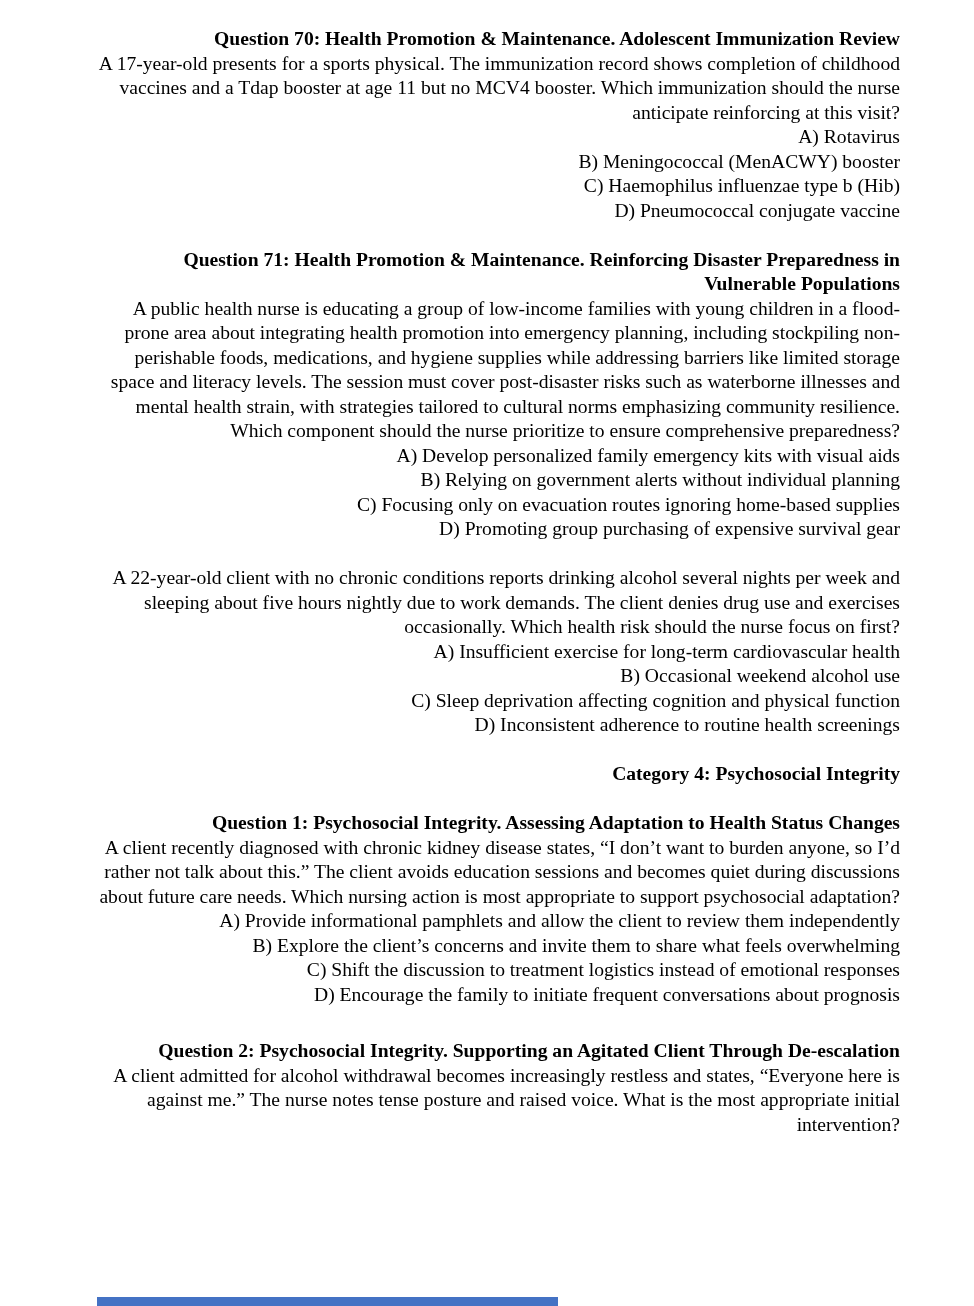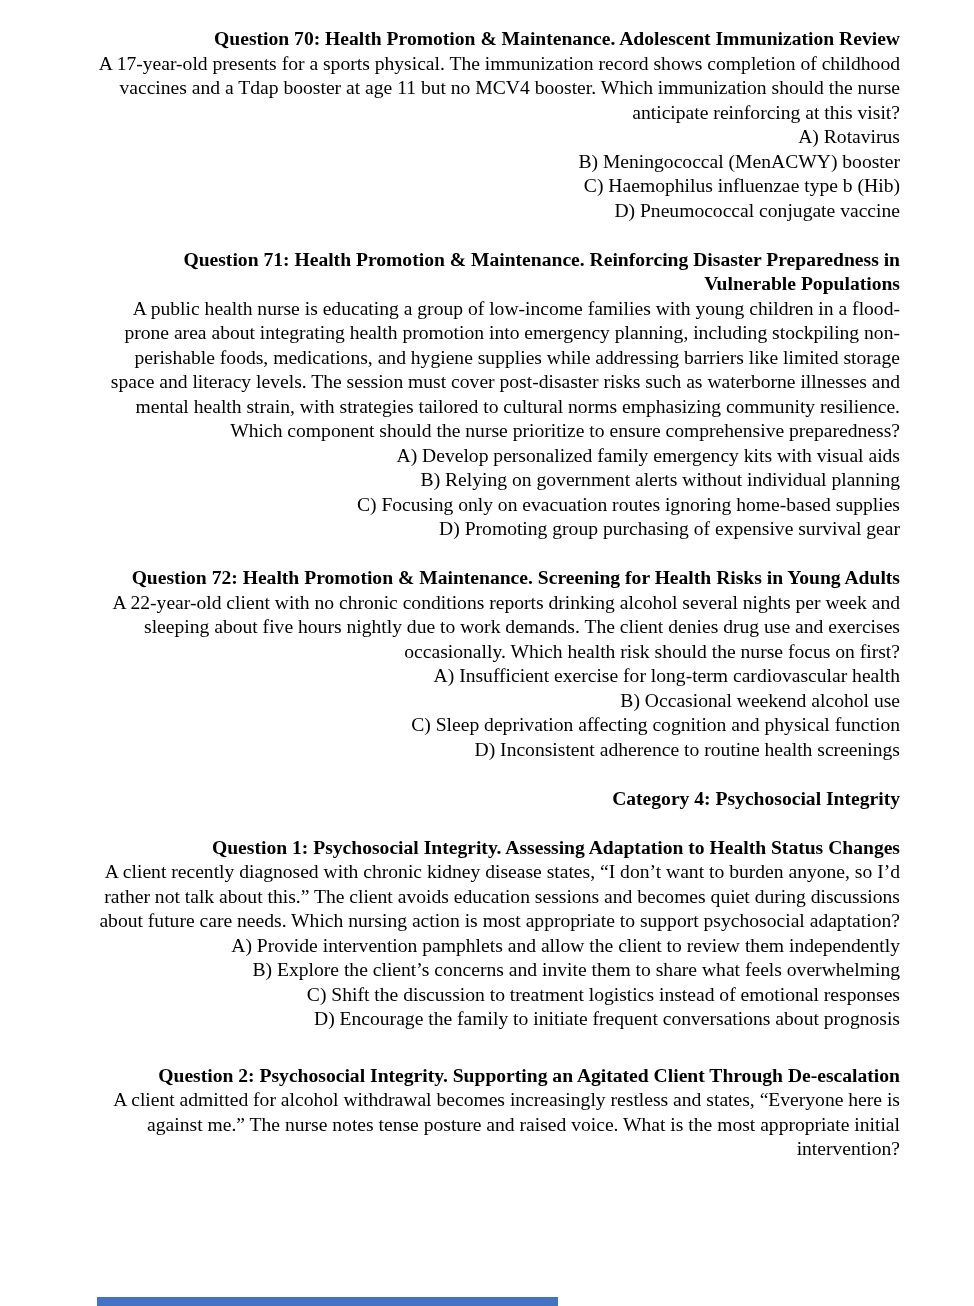--- a/index.html
+++ b/index.html
@@ -67,36 +67,35 @@
   <div class="block">
     <p class="q-heading">Question 71: Health Promotion &amp; Maintenance. Reinforcing Disaster Preparedness in Vulnerable Populations</p>
     <p class="q-stem">A public health nurse is educating a group of low-income families with young children in a flood-prone area about integrating health promotion into emergency planning, including stockpiling non-perishable foods, medications, and hygiene supplies while addressing barriers like limited storage space and literacy levels. The session must cover post-disaster risks such as waterborne illnesses and mental health strain, with strategies tailored to cultural norms emphasizing community resilience. Which component should the nurse prioritize to ensure comprehensive preparedness?</p>
     <p class="q-option">A) Develop personalized family emergency kits with visual aids</p>
     <p class="q-option">B) Relying on government alerts without individual planning</p>
     <p class="q-option">C) Focusing only on evacuation routes ignoring home-based supplies</p>
     <p class="q-option">D) Promoting group purchasing of expensive survival gear</p>
   </div>
 
   <div class="block">
-    <p class="q-heading">Question 72: Health Promotion &amp; Maintenance. Screening for Health Risks in Young Adults</p>
     <p class="q-stem">A 22-year-old client with no chronic conditions reports drinking alcohol several nights per week and sleeping about five hours nightly due to work demands. The client denies drug use and exercises occasionally. Which health risk should the nurse focus on first?</p>
     <p class="q-option">A) Insufficient exercise for long-term cardiovascular health</p>
     <p class="q-option">B) Occasional weekend alcohol use</p>
     <p class="q-option">C) Sleep deprivation affecting cognition and physical function</p>
     <p class="q-option">D) Inconsistent adherence to routine health screenings</p>
   </div>
 
   <div class="block">
     <p class="q-heading">Category 4: Psychosocial Integrity</p>
   </div>
 
   <div class="block">
     <p class="q-heading">Question 1: Psychosocial Integrity. Assessing Adaptation to Health Status Changes</p>
     <p class="q-stem">A client recently diagnosed with chronic kidney disease states, “I don’t want to burden anyone, so I’d rather not talk about this.” The client avoids education sessions and becomes quiet during discussions about future care needs. Which nursing action is most appropriate to support psychosocial adaptation?</p>
-    <p class="q-option">A) Provide intervention pamphlets and allow the client to review them independently</p>
+    <p class="q-option">A) Provide informational pamphlets and allow the client to review them independently</p>
     <p class="q-option">B) Explore the client’s concerns and invite them to share what feels overwhelming</p>
     <p class="q-option">C) Shift the discussion to treatment logistics instead of emotional responses</p>
     <p class="q-option">D) Encourage the family to initiate frequent conversations about prognosis</p>
   </div>
 
   <div class="block">
     <p class="q-heading">Question 2: Psychosocial Integrity. Supporting an Agitated Client Through De-escalation</p>
     <p class="q-stem">A client admitted for alcohol withdrawal becomes increasingly restless and states, “Everyone here is against me.” The nurse notes tense posture and raised voice. What is the most appropriate initial intervention?</p>
   </div>
 

